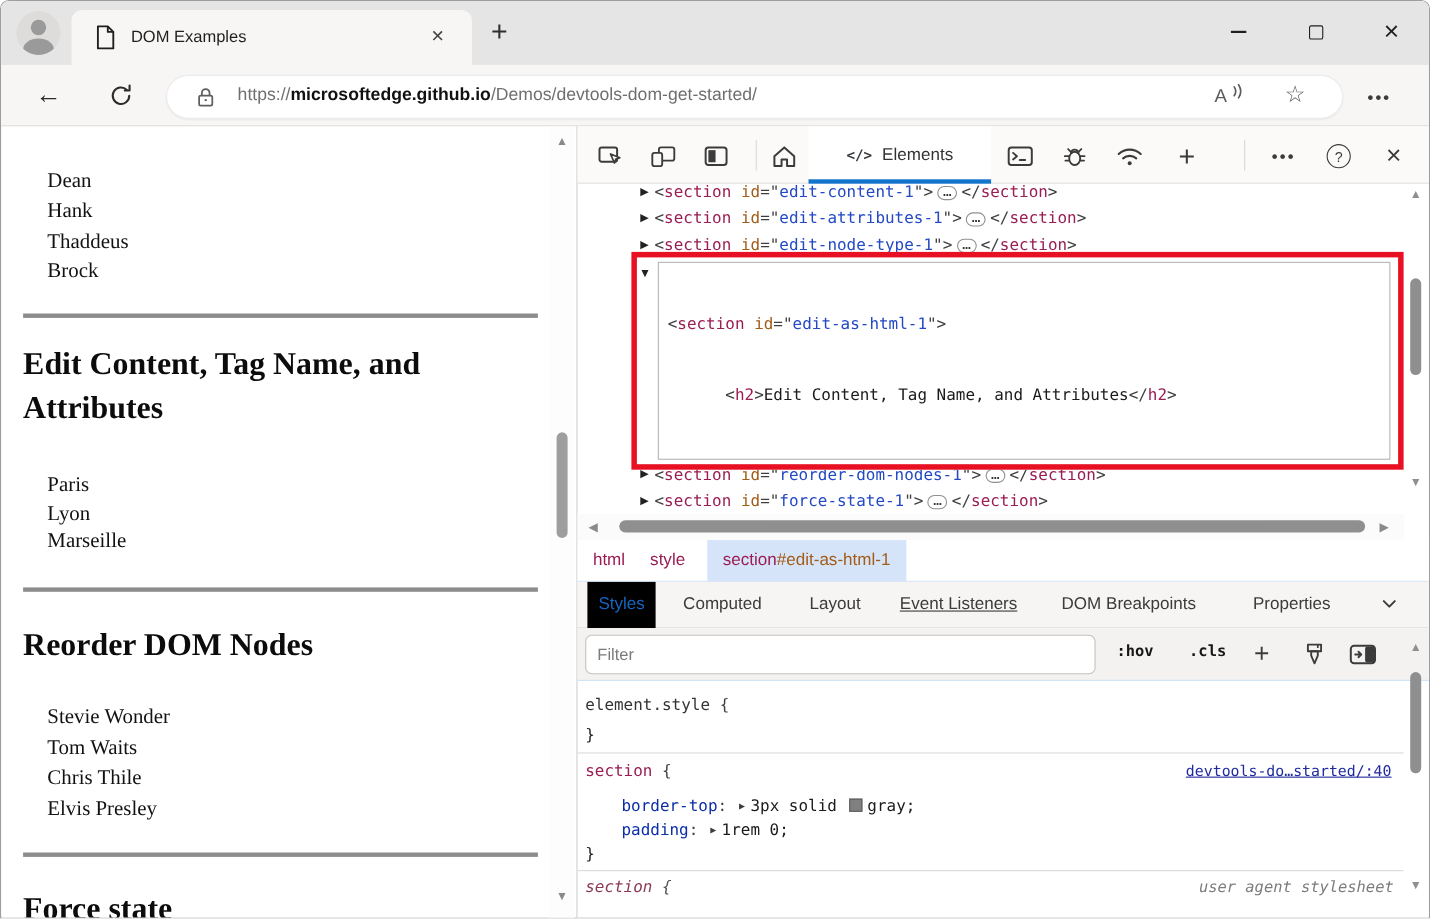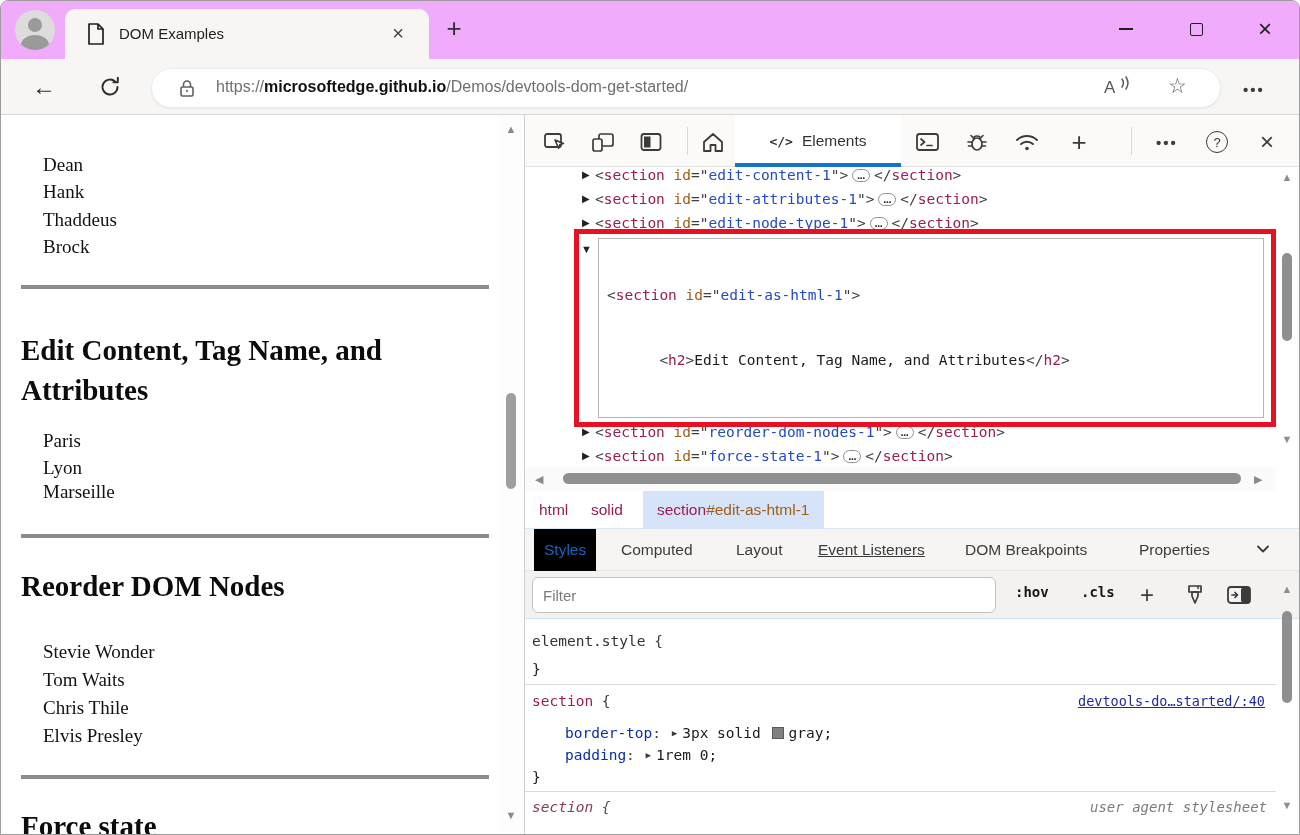--- a/index.html
+++ b/index.html
@@ -6,21 +6,21 @@
   html,body { background:#fff; }
   .win {
     position:relative; width:1300px; height:835px;
     font-family:"Liberation Sans", sans-serif;
     border:1px solid #9d9d9d; border-radius:8px 8px 0 0;
     overflow:hidden; background:#fff;
   }
   .abs { position:absolute; }
 
   
-  .titlebar { position:absolute; left:0; top:0; width:100%; height:73px; background:#f0abfc; }
+  .titlebar { position:absolute; left:0; top:0; width:100%; height:73px; background:#e5e5e5; }
   .avatar { position:absolute; left:14px; top:9px; width:40px; height:40px; border-radius:50%; background:#dddcdb; overflow:hidden; }
   .avatar .head { position:absolute; left:13px; top:8px; width:14px; height:14px; border-radius:50%; background:#9a9a9a; }
   .avatar .body { position:absolute; left:6px; top:25px; width:28px; height:20px; border-radius:50%; background:#9a9a9a; }
   .tab { position:absolute; left:64px; top:8px; width:364px; height:50px; background:#f7f6f5; border-radius:10px 10px 0 0; }
   .tab-title { position:absolute; left:54px; top:16px; font-size:15px; color:#1f1f1f; }
   .tab-close { position:absolute; right:18px; top:12px; width:26px; height:26px; font-size:20px; color:#444; text-align:center; line-height:25px; }
   .newtab { position:absolute; left:438px; top:13px; width:30px; height:30px; font-size:26px; font-weight:300; color:#2f2f2f; text-align:center; line-height:28px; }
   .winbtn { position:absolute; top:12px; width:42px; height:32px; display:flex; align-items:center; justify-content:center; color:#1f1f1f; }
   .wb-min-glyph { width:14px; height:2px; background:#1f1f1f; }
   .wb-max-glyph { width:13px; height:13px; border:1.6px solid #1f1f1f; border-radius:2px; }
@@ -177,21 +177,21 @@
         <span class="more-dots">•••</span>
       </div>
   </div>
 
   <div class="page">
     <div class="pg-line" style="top:39px;">Dean</div>
     <div class="pg-line" style="top:66px;">Hank</div>
     <div class="pg-line" style="top:94px;">Thaddeus</div>
     <div class="pg-line" style="top:121px;">Brock</div>
     <div class="pg-hr" style="top:170px;"></div>
-    <div class="pg-h" style="top:215px;">
+    <div class="pg-h" style="top:196px;">
       <span>Edit Content, Tag Name, and</span><br>
       <span>Attributes</span>
     </div>
     <div class="pg-line" style="top:315px;">Paris</div>
     <div class="pg-line" style="top:342px;">Lyon</div>
     <div class="pg-line" style="top:366px;">Marseille</div>
     <div class="pg-hr" style="top:419px;"></div>
     <div class="pg-h" style="top:451px;">Reorder DOM Nodes</div>
     <div class="pg-line" style="top:526px;">Stevie Wonder</div>
     <div class="pg-line" style="top:554px;">Tom Waits</div>
@@ -309,21 +309,21 @@
     </div>
 
     <div class="hscroll">
       <span class="hs-arrow" style="left:10px;">◀</span>
       <div class="hs-thumb"></div>
       <span class="hs-arrow" style="left:729px;">▶</span>
     </div>
 
     <div class="breadcrumb">
       <span class="crumb" style="left:14px;">html</span>
-      <span class="crumb" style="left:66px;">solid</span>
+      <span class="crumb" style="left:66px;">style</span>
       <span class="crumb-active"><span><span class="tk-tag">section</span><span class="tk-attr">#edit-as-html-1</span></span></span>
     </div>
 
     <div class="dt-tabs">
       <span class="dtab active" style="left:9px;">Styles</span>
       <span class="dtab" style="left:86px;">Computed</span>
       <span class="dtab" style="left:201px;">Layout</span>
       <span class="dtab" style="left:283px;text-decoration:underline;">Event Listeners</span>
       <span class="dtab" style="left:430px;">DOM Breakpoints</span>
       <span class="dtab" style="left:604px;">Properties</span>

